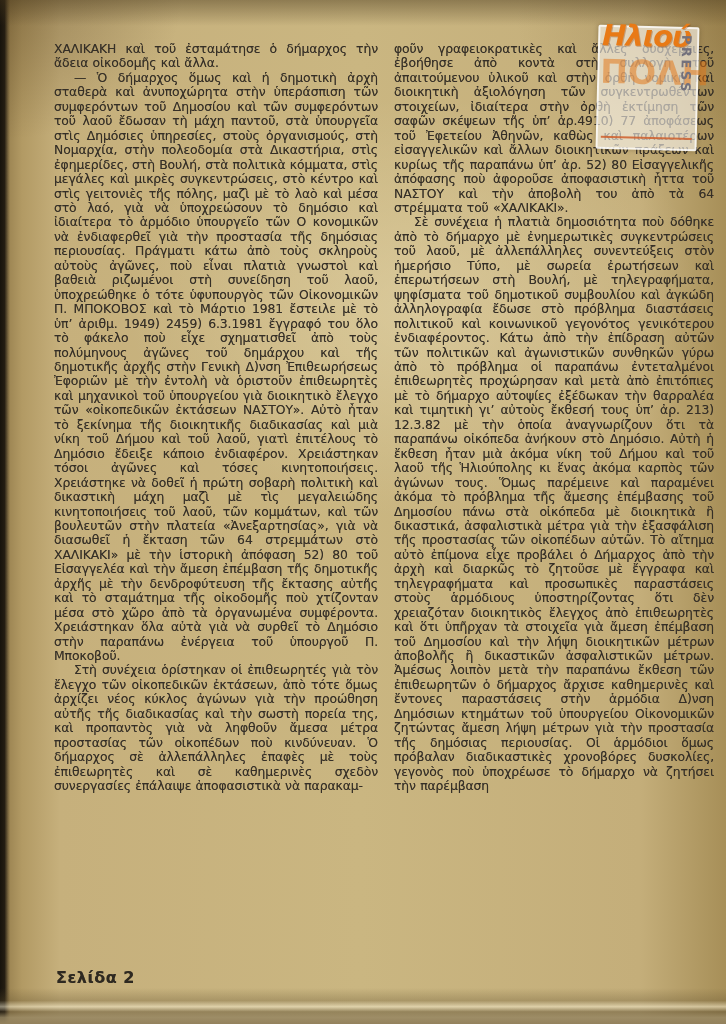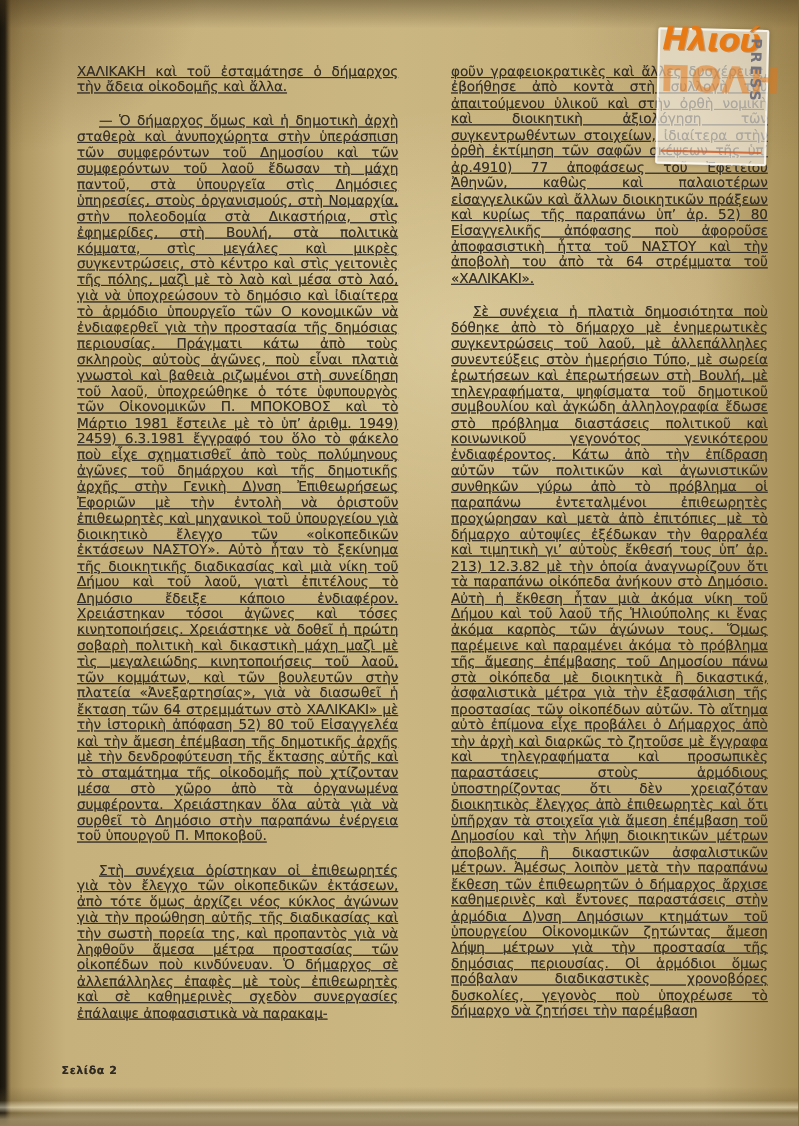--- a/index.html
+++ b/index.html
@@ -19,25 +19,25 @@
   .fold-bottom{position:absolute;left:0;top:988px;width:726px;height:36px;
     background:linear-gradient(to bottom,rgba(96,80,46,0) 0%,rgba(96,80,46,0.30) 35%,rgba(240,232,204,0.55) 52%,rgba(70,58,36,0.40) 66%,rgba(150,134,98,0.85) 82%,#93815c 100%);}
   .col{
     position:absolute;top:42px;height:928px;overflow:hidden;
     color:#352f27;font-size:12.4px;line-height:14.45px;
     text-align:justify;letter-spacing:-0.1px;word-spacing:0.4px;
     text-shadow:0 0 0.5px rgba(53,47,39,0.55);
   }
   .col-left{left:54px;width:324px;}
   .col-right{left:394px;width:320px;}
-  .para{margin:16px;text-decoration:underline;}
+  .para{margin:0;}
   .para.indent{text-indent:20px;}
   .footer{
     position:absolute;left:56px;top:968px;color:#2e2921;
-    font-size:10px;font-weight:bold;letter-spacing:0.5px;
+    font-size:16px;font-weight:bold;letter-spacing:0.5px;
     text-shadow:0 0 0.5px rgba(46,41,33,0.6);
   }
   .press-logo{
     position:absolute;left:597px;top:26px;width:97px;height:120px;
     background:rgba(250,247,240,0.60);
     border:2px solid rgba(255,255,255,0.75);
     border-radius:2px;box-shadow:0 0 5px rgba(70,52,24,0.35);
     transform:rotate(1.4deg);
   }
   .logo-word1{

